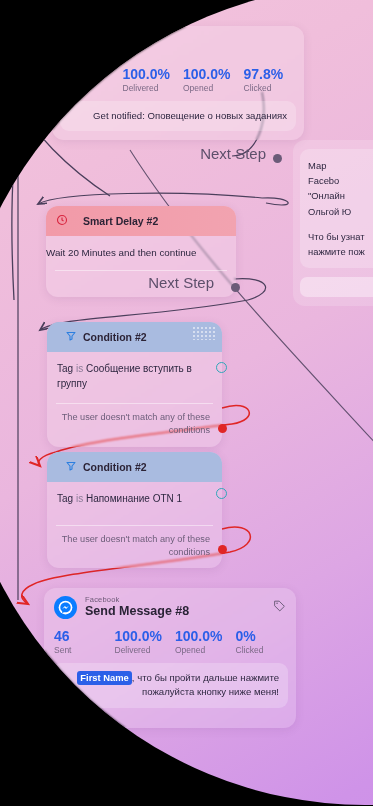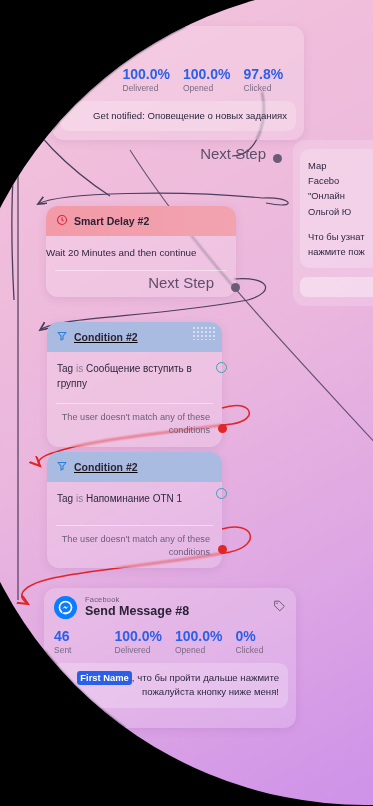--- a/index.html
+++ b/index.html
@@ -49,27 +49,27 @@
            padding:6px 8px;display:flex;align-items:center;justify-content:flex-end;gap:7px;}
   .btn-label{font-size:9.6px;font-weight:700;color:#231d30}
   .ctr{font-size:9.6px;font-weight:700;color:#2b5fe8}
 
   .pill{display:inline-block;background:#2b5fe8;color:#fff;border-radius:3px;
         padding:0 3px;font-size:9.4px;font-weight:700;}
 
   .next-step{position:absolute;font-size:15px;color:#5d4f6b;}
 
   .delay-head{background:linear-gradient(90deg,#f29aa8,#f2a3b0);border-radius:12px 12px 0 0;
-              padding:6px 10px;display:flex;align-items:center;gap:6px;}
+              padding:6px 10px;display:flex;align-items:center;gap:15px;}
   .delay-title{font-size:10.5px;font-weight:700;color:#2c2336}
   .delay-body{padding:11px 10px 12px 0;font-size:9.8px;color:#2e2740;}
   .hr{height:1px;background:rgba(255,255,255,.45);margin:0 9px;}
 
-  .cond-head{background:#a9bbe0;border-radius:12px 12px 0 0;padding:6px 9px;
-             display:flex;align-items:center;gap:6px;position:relative;overflow:hidden;text-decoration:underline;}
+  .cond-head{background:#a9bbe0;border-radius:12px 12px 0 0;padding:6px 18px;
+             display:flex;align-items:center;gap:6px;position:relative;overflow:hidden;}
   .cond-title{font-size:10.5px;font-weight:700;color:#2c2336}
   .cond-dots{position:absolute;right:6px;top:4px;width:24px;height:14px;opacity:.55;
     background-image:radial-gradient(rgba(255,255,255,.95) 0.8px, transparent 0.9px);
     background-size:4px 4px;}
   .cond-body{padding:10px 10px 4px 10px;font-size:10px;color:#2e2740;line-height:1.45}
   .cond-key{color:#2e2740}
   .cond-is{color:#8a7b96}
   .cond-foot{padding:7px 12px 9px 10px;text-align:right;font-size:9.2px;color:#6c5d79;line-height:1.45}
   .port-out{position:absolute;width:9px;height:9px;border-radius:50%;border:1.6px solid #2fa6b8;background:transparent;}
   .dot-red{position:absolute;width:9px;height:9px;border-radius:50%;background:#e02626;}

